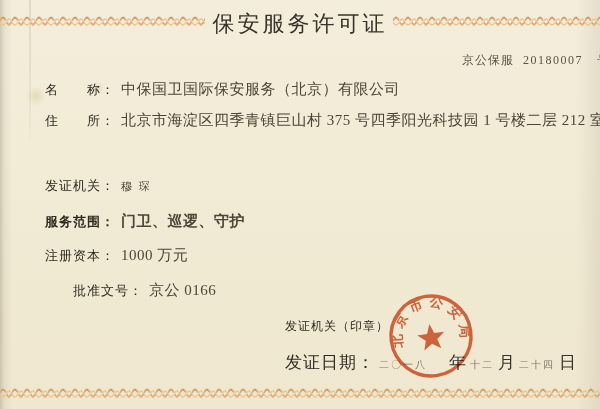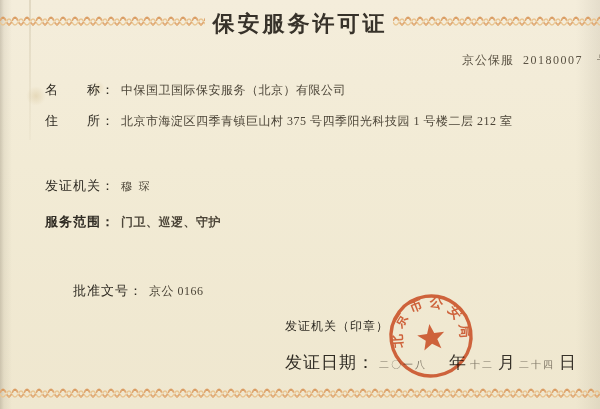--- a/index.html
+++ b/index.html
@@ -28,37 +28,37 @@
   }
   .strip { position: absolute; height: 17px; }
   .strip svg { display: block; width: 100%; height: 100%; }
   .strip-top-left  { left: 0;   top: 13px; width: 205px; }
   .strip-top-right { left: 393px; top: 13px; width: 207px; }
   .strip-bottom    { left: 0;   top: 385px; width: 600px; }
 
   .title {
     position: absolute; left: 0; top: 9px; width: 600px;
     text-align: center;
-    font-size: 22px; font-weight: 700; letter-spacing: 3px;
+    font-size: 22px; font-weight: 400; letter-spacing: 3px;
     color: #37322a;
   }
   .license-no {
     position: absolute; left: 462px; top: 52px;
     font-size: 12px; color: #5a5243; letter-spacing: 1px;
     white-space: nowrap;
   }
   .license-no .num { margin-left: 9px; letter-spacing: 1.5px; }
   .license-no .suffix { margin-left: 14px; }
 
   .row { position: absolute; left: 45px; white-space: nowrap; }
   .row .label {
     font-size: 13px; color: #2f2b23; letter-spacing: 1px;
   }
   .row .value {
-    font-size: 12px; color: #4c4538; letter-spacing: 0.5px;
+    font-size: 15px; color: #4c4538; letter-spacing: 0.5px;
     margin-left: 6px;
   }
   .row-name    { top: 80px; }
   .row-address { top: 111px; }
   .row-legal   { top: 176px; }
   .row-scope   { top: 212px; font-weight: bold; }
   .row-capital { top: 246px; }
   .row-approval{ top: 281px; margin-left: 28px; }
   .row-legal .value { font-size: 11px; letter-spacing: 2px; }
 
@@ -136,20 +136,23 @@
   </div>
 
   <div class="row row-legal">
     <span class="label">发证机关：</span><span class="value">穆 琛</span>
   </div>
 
   <div class="row row-scope">
     <span class="label">服务范围：</span><span class="value">门卫、巡逻、守护</span>
   </div>
 
+  <div class="row row-capital">
+    <span class="label">注册资本：</span><span class="value">1000 万元</span>
+  </div>
 
   <div class="row row-approval">
     <span class="label">批准文号：</span><span class="value">京公 0166</span>
   </div>
 
   <div class="issuer-line">发证机关（印章）</div>
 
   <div class="date-line">
     <span class="label">发证日期：</span><span class="dval dval-year">二〇一八</span><span class="dunit">年</span><span class="dval">十二</span><span class="dunit">月</span><span class="dval">二十四</span><span class="dunit">日</span>
   </div>

